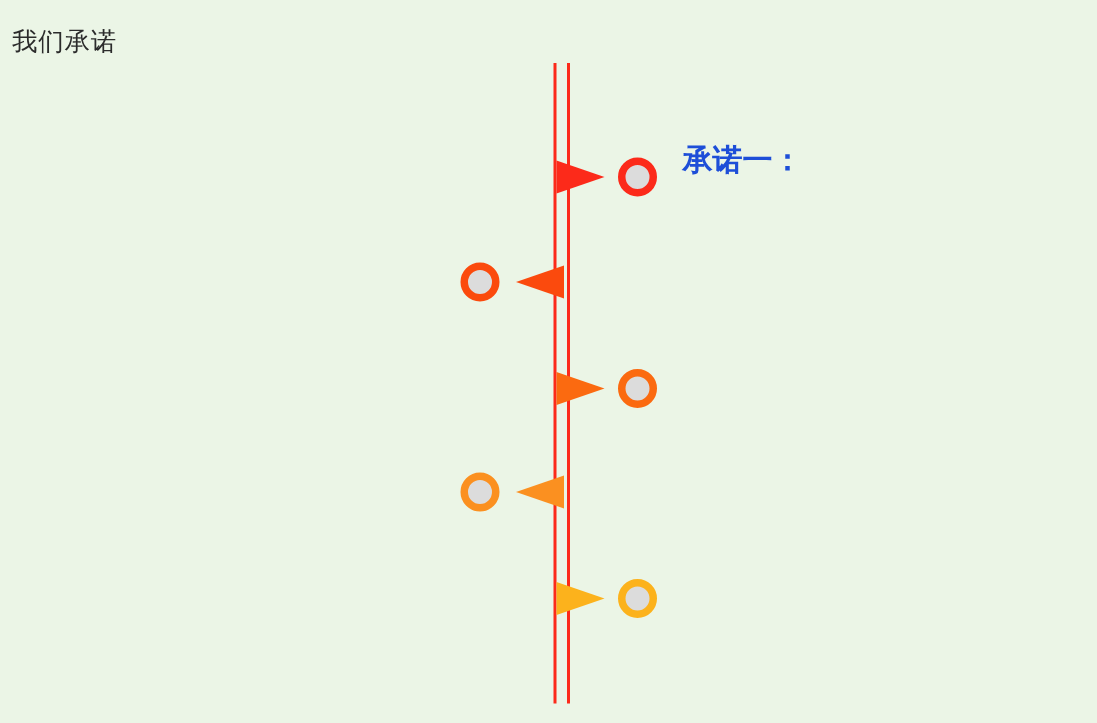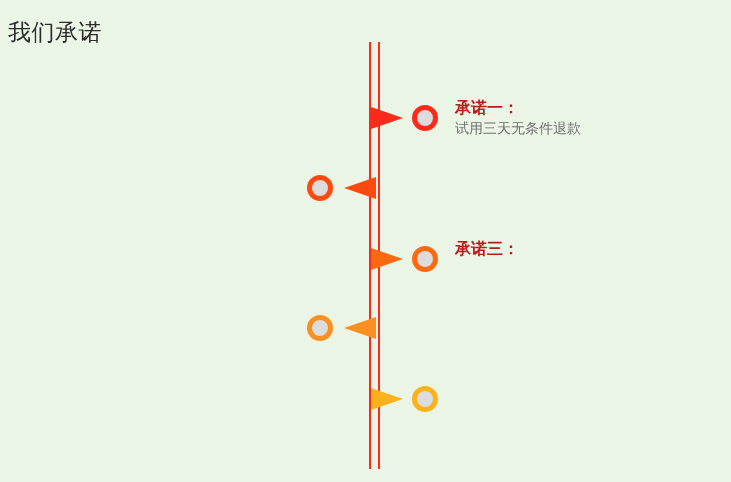--- a/index.html
+++ b/index.html
@@ -12,21 +12,21 @@
     background: #ebf5e6;
     font-family: "Liberation Sans", "DejaVu Sans", sans-serif;
     overflow: hidden;
     position: relative;
   }
 
   .page-title {
     position: absolute;
     left: 8px;
     top: 4px;
-    font-size: 23px;
+    font-size: 17px;
     color: #2b2b2b;
     font-weight: 400;
     letter-spacing: 0.5px;
     line-height: 26px;
     white-space: nowrap;
   }
 
   .timeline {
     position: absolute;
     left: 0;
@@ -84,23 +84,23 @@
   
   .txt {
     position: absolute;
     top: -8px;
     line-height: 21px;
     white-space: nowrap;
   }
   .txt-right { text-align: left; }
 
   .txt .head {
-    font-size: 16px;
+    font-size: 20px;
     font-weight: bold;
-    color: #b91c1c;
+    color: #1d4ed8;
     display: block;
   }
   .txt .desc {
     font-size: 14px;
     font-weight: 400;
     color: #6e6e6e;
     display: block;
   }
 
   
@@ -120,35 +120,33 @@
 <div class="timeline">
 
   <div class="rail rail-left" style="background: rgb(252, 42, 26); top: 42px; height: 427px;"></div>
   <div class="rail rail-right" style="background: rgb(252, 42, 26); top: 42px; height: 427px;"></div>
 
   <div class="item side-right" style="top:105px;">
     <div class="arrow arrow-right" style="border-left-color: rgb(252, 42, 26);"></div>
     <div class="marker" style="border-color: rgb(252, 42, 26); background: rgb(220, 220, 220);"></div>
     <div class="txt txt-right">
       <span class="head">承诺一：</span>
-      <span class="desc">试用三天无条件退款</span>
     </div>
   </div>
 
   <div class="item side-left" style="top:175px;">
     <div class="arrow arrow-left" style="border-right-color: rgb(251, 74, 13);"></div>
     <div class="marker" style="border-color: rgb(251, 74, 13); background: rgb(220, 220, 220);"></div>
 
   </div>
 
   <div class="item side-right" style="top:246px;">
     <div class="arrow arrow-right" style="border-left-color: rgb(251, 106, 16);"></div>
     <div class="marker" style="border-color: rgb(251, 106, 16); background: rgb(220, 220, 220);"></div>
     <div class="txt txt-right">
-      <span class="head">承诺三：</span>
     </div>
   </div>
 
   <div class="item side-left" style="top:315px;">
     <div class="arrow arrow-left" style="border-right-color: rgb(251, 144, 32);"></div>
     <div class="marker" style="border-color: rgb(251, 144, 32); background: rgb(220, 220, 220);"></div>
 
   </div>
 
   <div class="item side-right" style="top:386px;">

